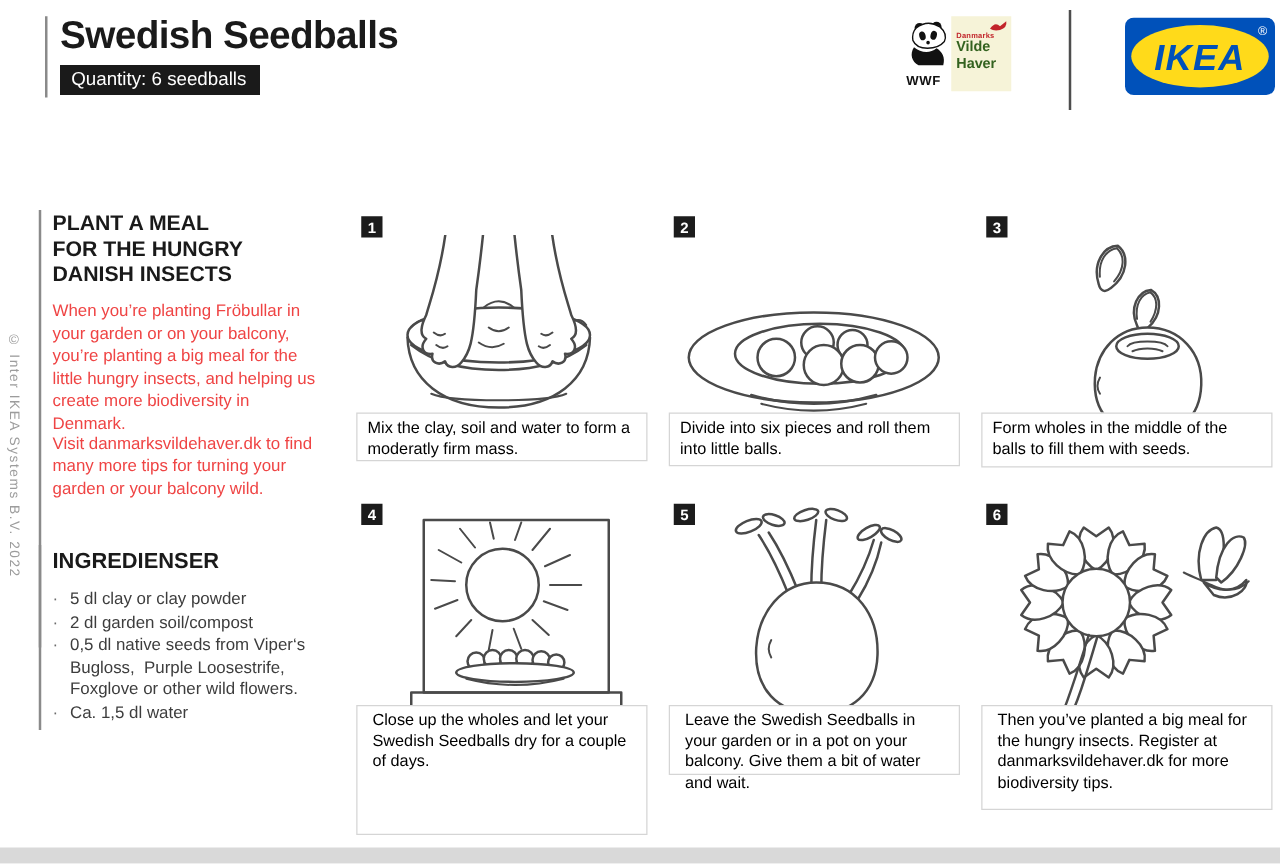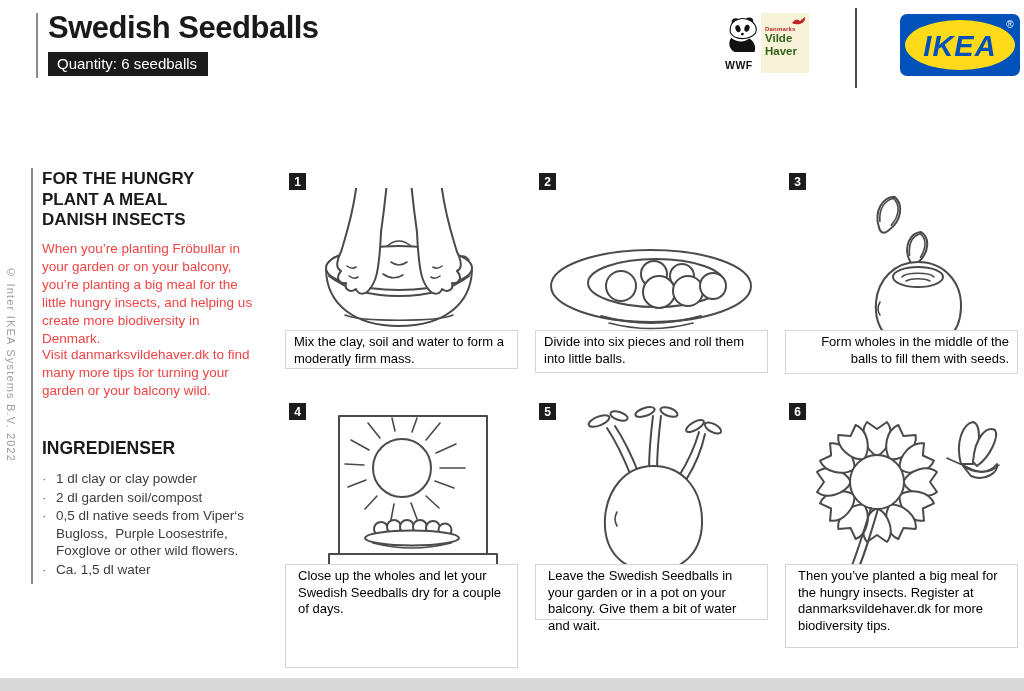--- a/index.html
+++ b/index.html
@@ -44,21 +44,21 @@
   #step-1 { left:285px; top:168px; } #step-2 { left:535px; top:168px; } #step-3 { left:785px; top:168px; }
   #step-4 { left:285px; top:398px; } #step-5 { left:535px; top:398px; } #step-6 { left:785px; top:398px; }
   .step-badge { position:absolute; left:4px; top:5px; width:17px; height:17px; background:#1c1c1c; color:#fff;
                 font-size:12px; font-weight:700; display:flex; align-items:center; justify-content:center; }
   .illus { position:absolute; }
   .illus path, .illus ellipse, .illus circle, .illus line { vector-effect:none; }
   .caption-box { position:absolute; width:233px; border:1px solid #d5d5d5; background:#fff;
                  font-size:13px; line-height:1.28; color:#000000; padding:3px 8px 4px 8px; }
   .row1-cap { top:162px; }
   .row2-cap { top:166px;padding-left:12px; }
-  #cap-1 { height:39px; } #cap-2 { height:43px; } #cap-3 { height:44px;text-align:right; }
+  #cap-1 { height:39px; } #cap-2 { height:43px; } #cap-3 { height:44px; }
   #cap-4 { height:104px; } #cap-5 { height:56px; } #cap-6 { height:84px; }
 
   .bottom-bar { position:absolute; left:0; top:678px; width:1024px; height:13px; background:#d9d9d9; }
 
   .sk { stroke:#4a4a4a; stroke-width:2; fill:none; stroke-linecap:round; stroke-linejoin:round; }
   .skf { stroke:#4a4a4a; stroke-width:2; fill:#ffffff; stroke-linecap:round; stroke-linejoin:round; }
   .skt { stroke:#4a4a4a; stroke-width:1.6; fill:none; stroke-linecap:round; stroke-linejoin:round; }
 </style>
 </head>
 <body>
@@ -96,33 +96,33 @@
 
   <svg class="logo-ikea" viewBox="0 0 120 62">
     <rect x="0" y="0" width="120" height="62" rx="7" fill="#0051ba"></rect>
     <ellipse cx="60" cy="31" rx="55" ry="25" fill="#ffda1a"></ellipse>
     <text x="60" y="42" text-anchor="middle" font-size="29" font-weight="900" font-style="italic" font-family="Liberation Sans, sans-serif" fill="#0051ba" letter-spacing="1">IKEA</text>
     <text x="110" y="14" text-anchor="middle" font-size="10" fill="#ffffff" font-family="Liberation Sans, sans-serif">®</text>
   </svg>
 
   <div class="side-rule-1"></div>
   <div class="intro-heading">
+    <span>PLANT A MEAL</span>
     <span>FOR THE HUNGRY</span>
-    <span>PLANT A MEAL</span>
     <span>DANISH INSECTS</span>
   </div>
   <div class="side-para intro-para">When you’re planting Fröbullar in your garden or on your balcony, you’re planting a big meal for the little hungry insects, and helping us create more biodiversity in Denmark.</div>
   <div class="side-para visit-para">Visit danmarksvildehaver.dk to find many more tips for turning your garden or your balcony wild.</div>
 
   <div class="side-rule-2"></div>
   <div class="ingredients-heading">INGREDIENSER</div>
   <ul class="ingredients-list">
     <li>
         <span class="dot">·</span>
-        <span class="ing-text">1 dl clay or clay powder</span>
+        <span class="ing-text">5 dl clay or clay powder</span>
       </li>
     <li>
         <span class="dot">·</span>
         <span class="ing-text">2 dl garden soil/compost</span>
       </li>
     <li>
         <span class="dot">·</span>
         <span class="ing-text">0,5 dl native seeds from Viper‘s Bugloss,  Purple Loosestrife, Foxglove or other wild flowers.</span>
       </li>
     <li>

